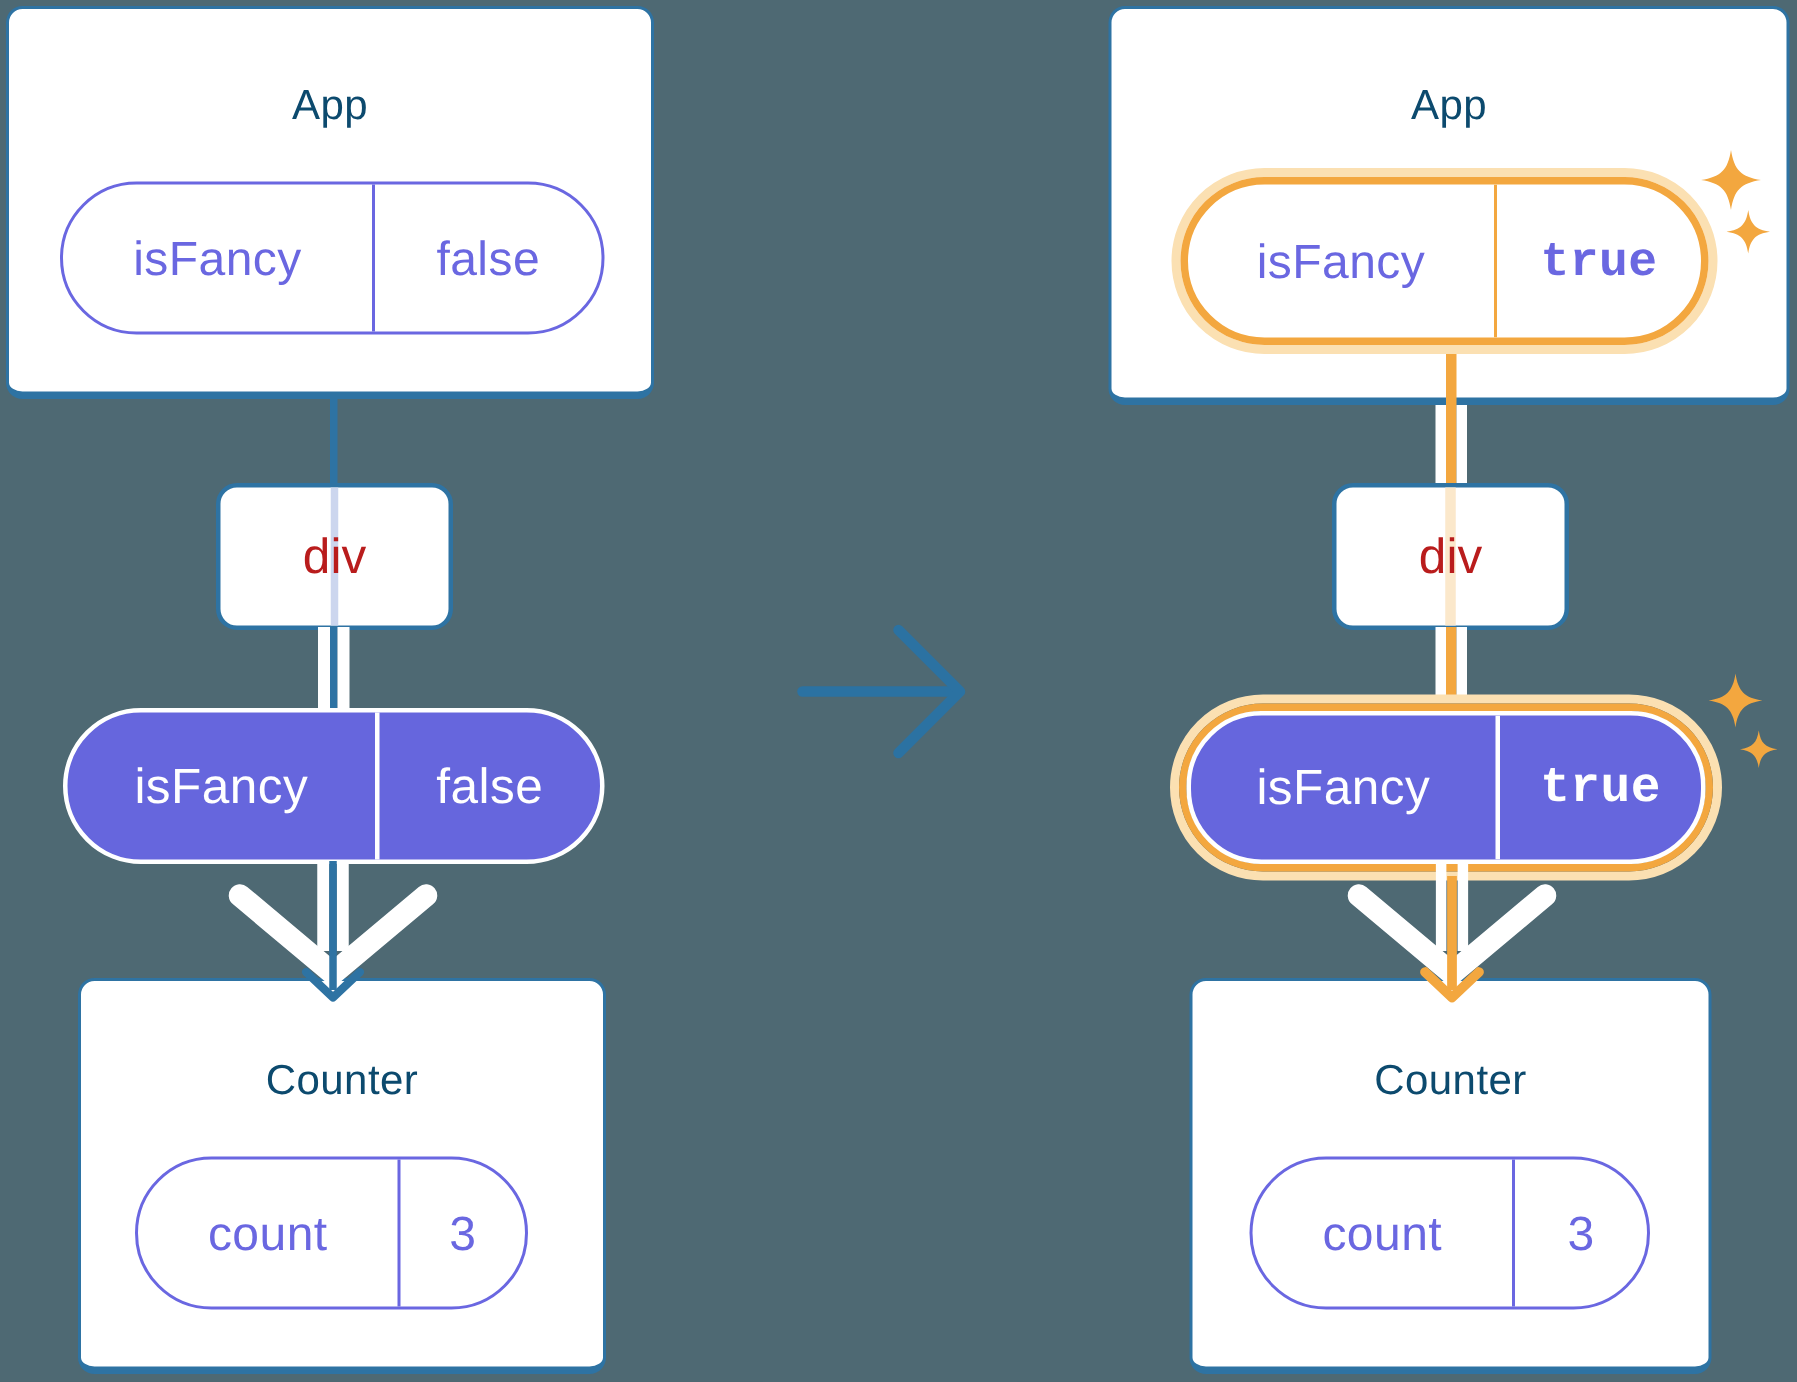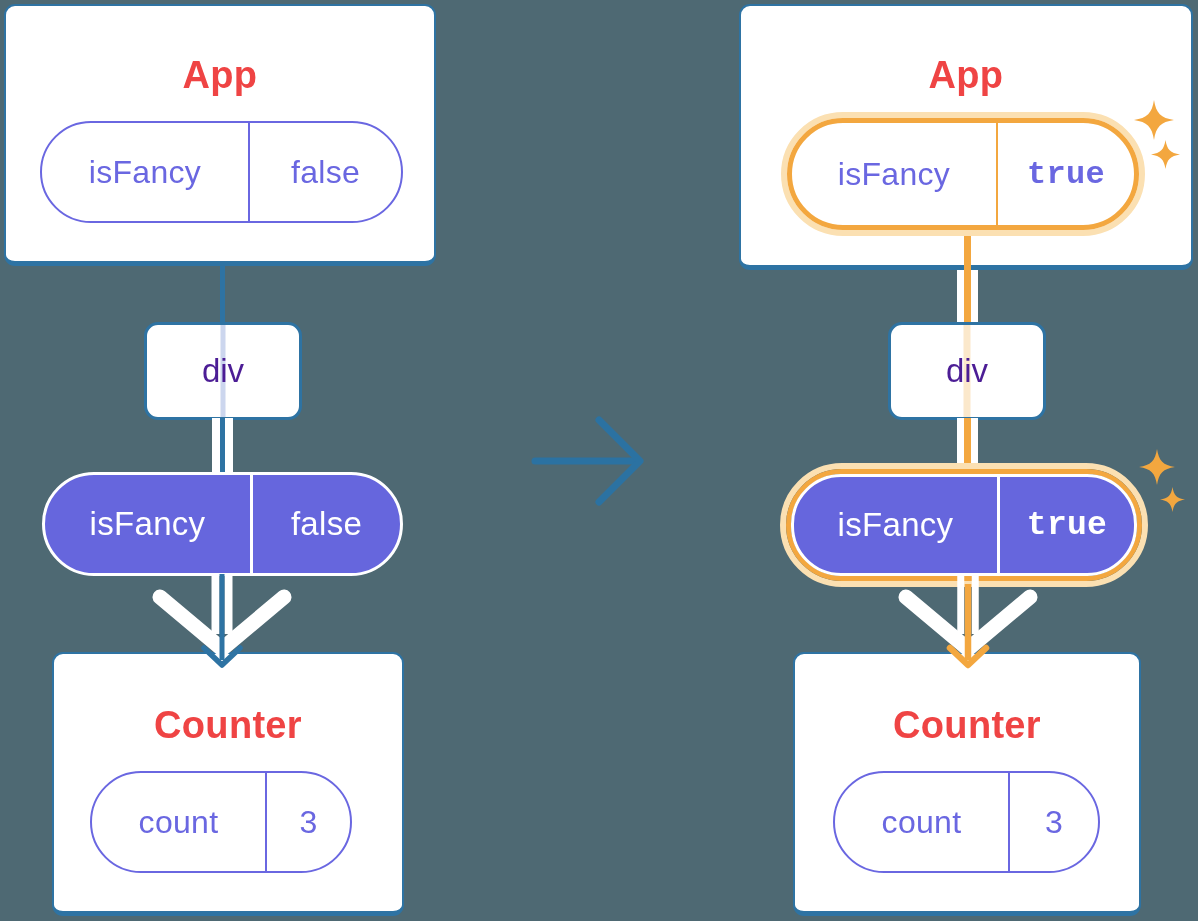--- a/index.html
+++ b/index.html
@@ -7,21 +7,21 @@
     position:relative;width:1198px;height:921px;background:#4e6973;
     overflow:hidden;font-family:"Liberation Sans",sans-serif;
   }
   
   .card{
     position:absolute;background:#fff;box-sizing:border-box;
     border:2.5px solid #2e73a3;border-bottom-width:5px;border-radius:11px;
     text-align:center;
   }
   .card-title{
-    font-size:38px;color:#ef4444;font-weight:700;letter-spacing:.3px;
+    font-size:28px;color:#0c4a6e;font-weight:400;letter-spacing:.3px;
   }
   
   .pill{position:absolute;display:flex;box-sizing:border-box;border-radius:60px;}
   .pill-outline{border:2.5px solid #6a67e1;background:#fff;color:#6a67e1;}
   .pill-solid{background:#6666dd;border:3px solid #fff;color:#fff;}
   .pill-seg{display:flex;align-items:center;justify-content:center;font-size:32px;letter-spacing:.3px;}
   .pill-solid .pill-seg{font-size:33px;}
   .divider-purple{border-right:2.5px solid #6a67e1;}
   .divider-white{border-right:3px solid #fff;}
   .divider-orange{border-right:2px solid #f3a73f;}
@@ -41,21 +41,21 @@
   .vline{position:absolute;}
   .pipe{position:absolute;display:flex;}
   .pipe > div{height:100%;}
   
   .node{
     position:absolute;background:#fff;box-sizing:border-box;
     border:3px solid #2e73a3;border-radius:14px;
     display:flex;align-items:center;justify-content:center;
   }
   .node-inner-line{position:absolute;top:0;bottom:0;left:50%;transform:translateX(-50%);}
-  .node-label{position:relative;z-index:1;font-size:33px;color:#4c1d95;font-weight:500;}
+  .node-label{position:relative;z-index:1;font-size:33px;color:#b91c1c;font-weight:500;}
   .abs{position:absolute;}
   svg{display:block;}
 </style>
 </head>
 <body>
 
 <div class="stage">
 
   <div>
 

